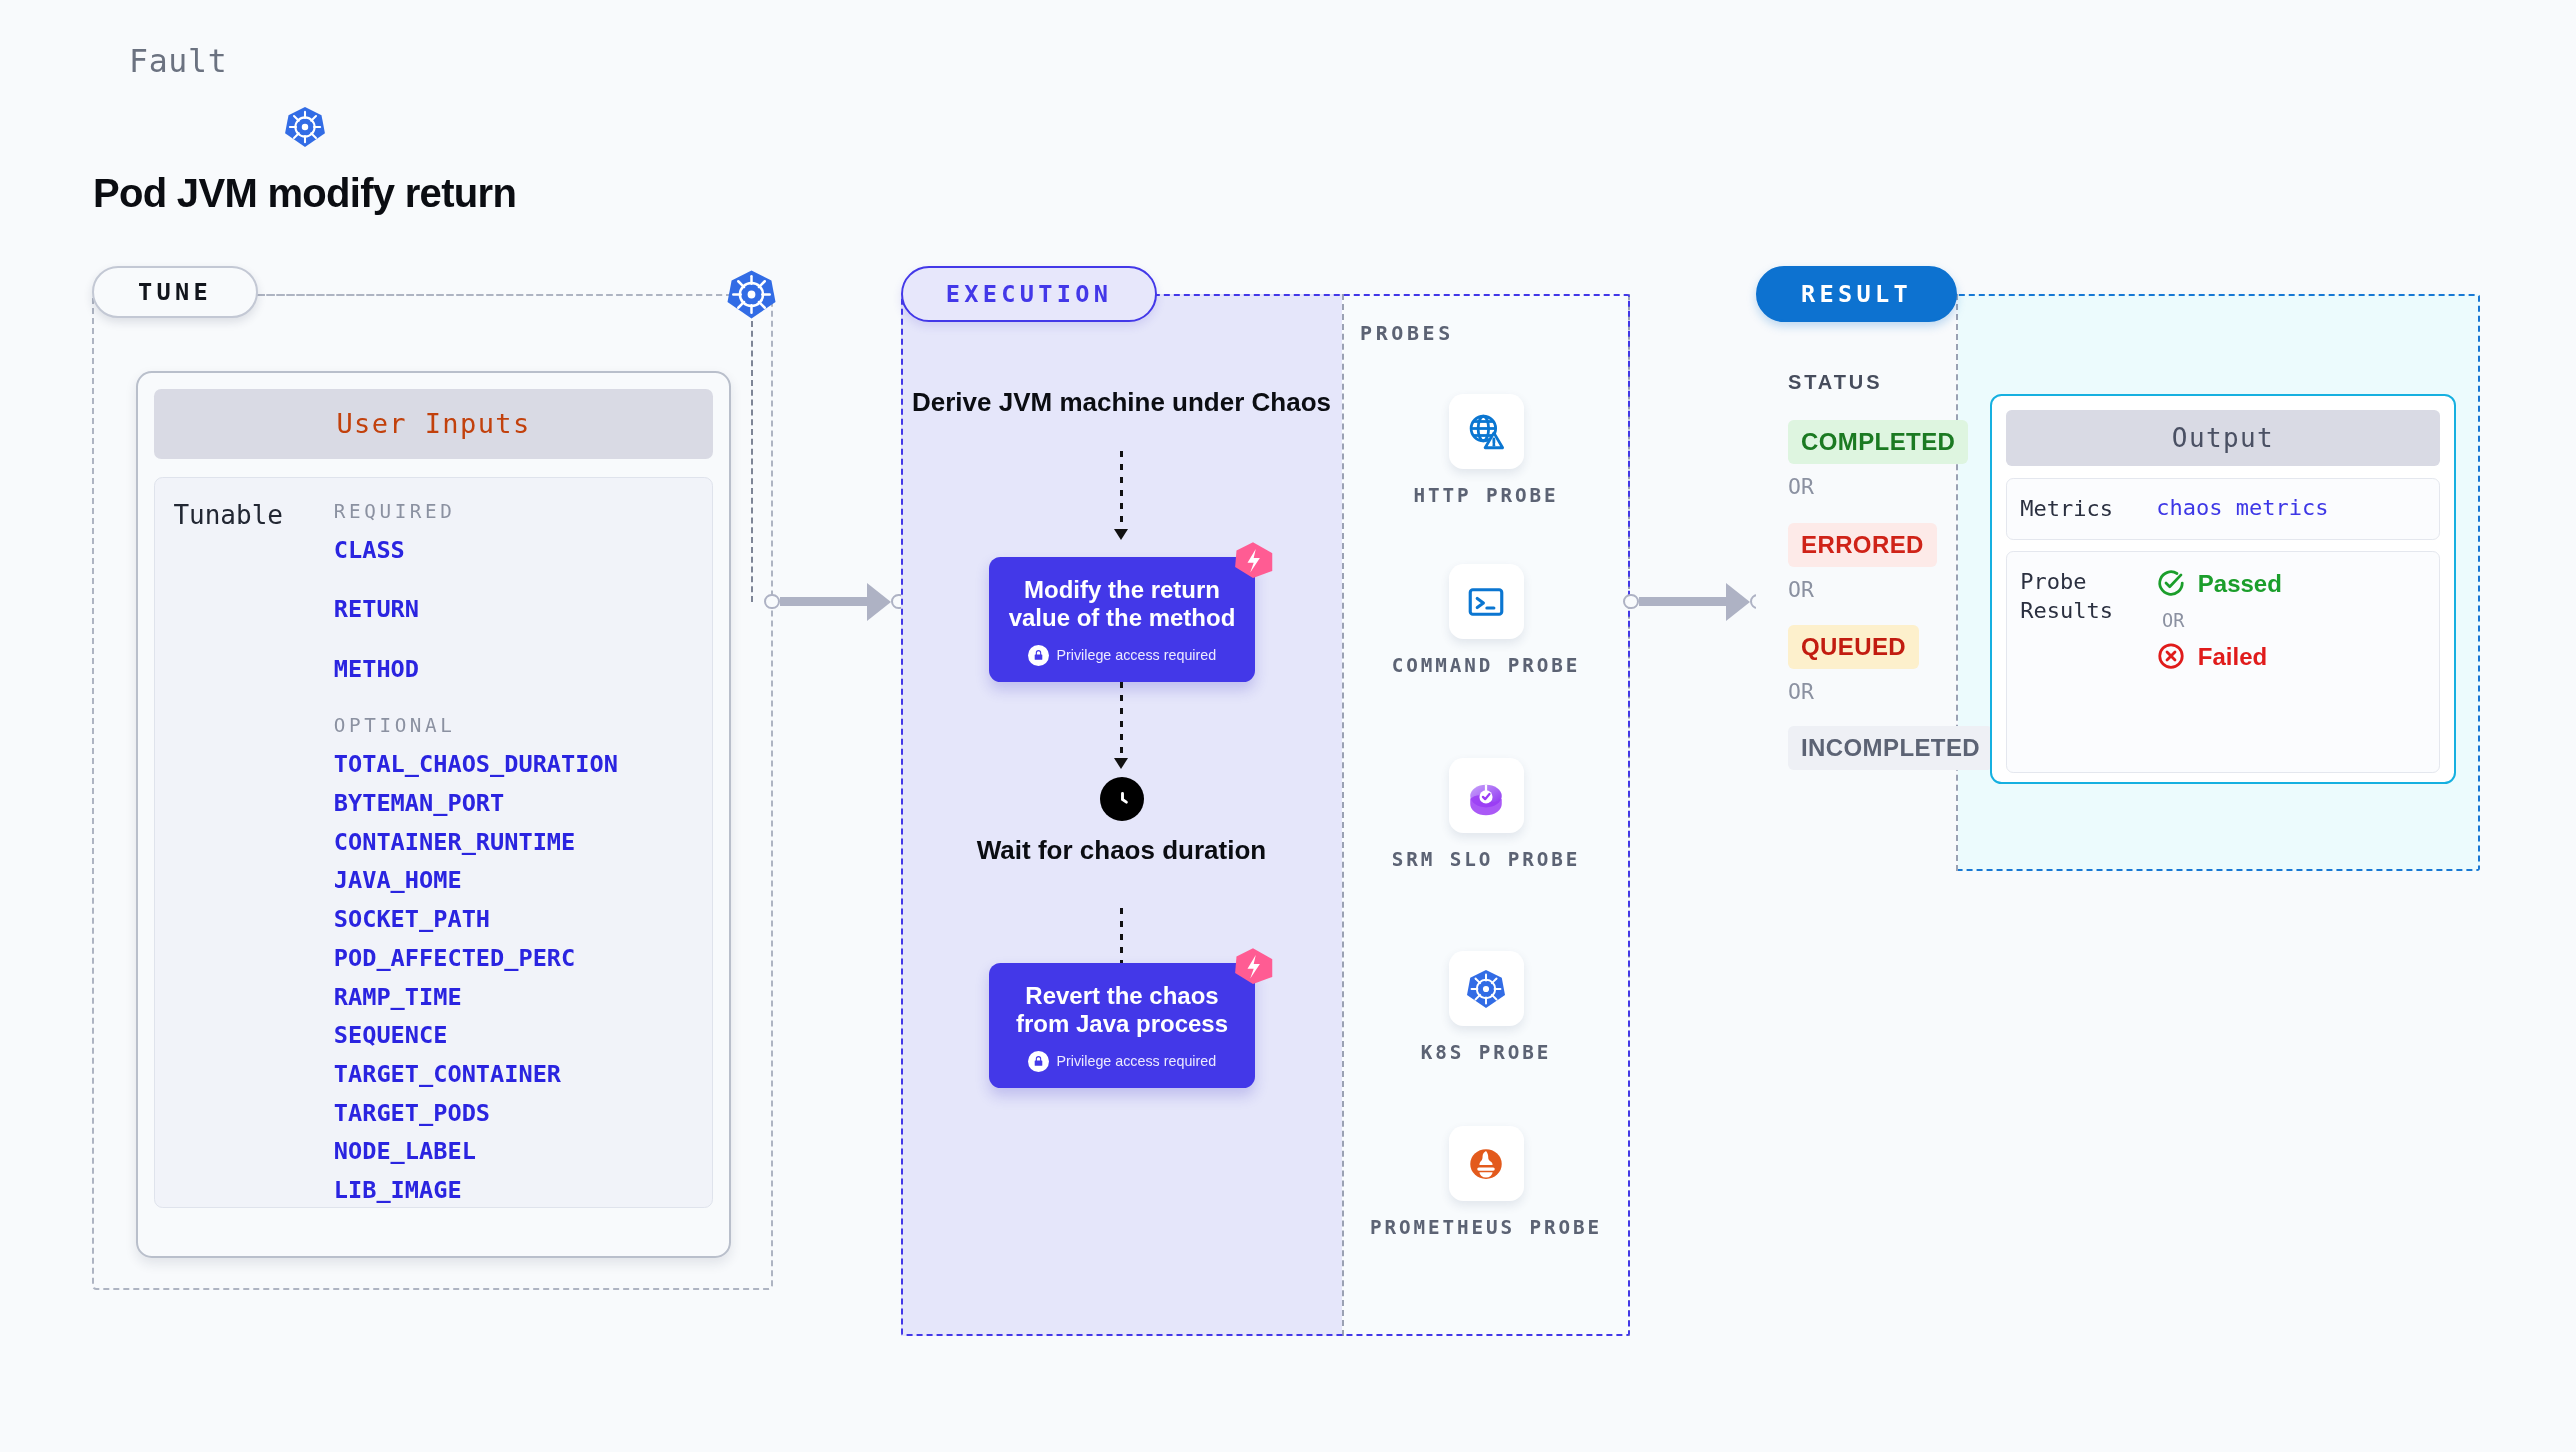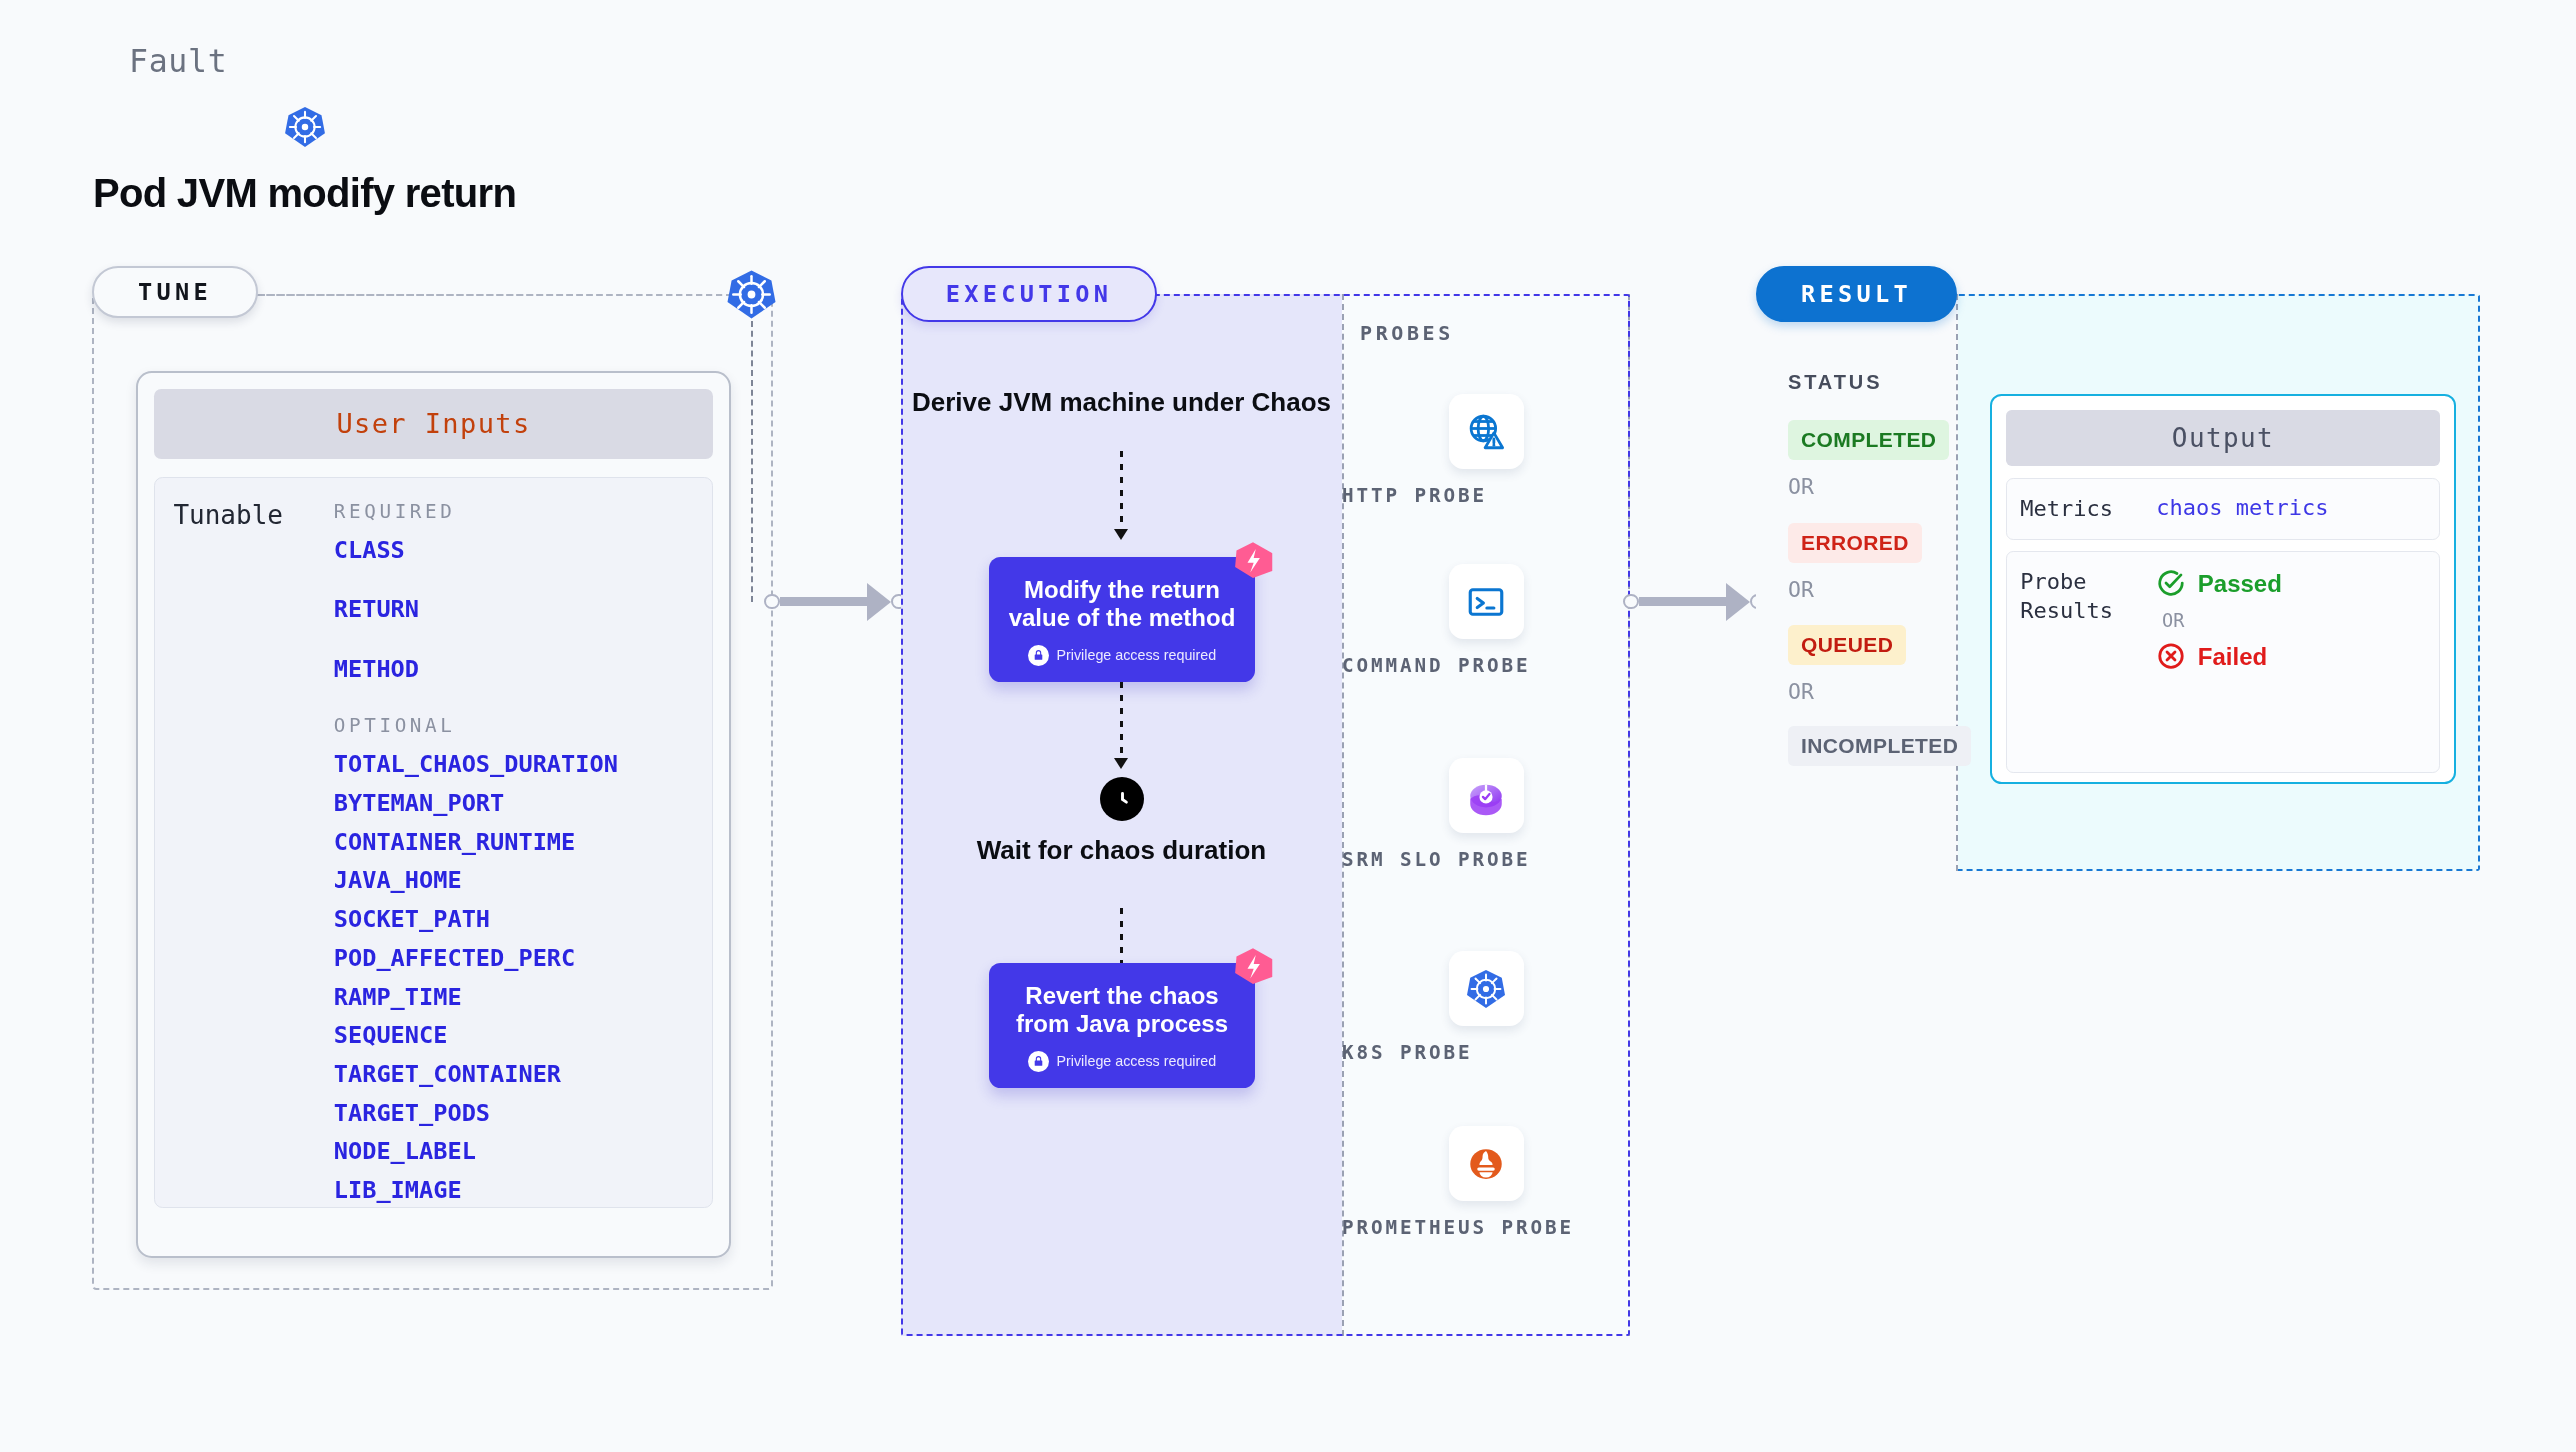--- a/index.html
+++ b/index.html
@@ -136,21 +136,21 @@
     display:flex;align-items:center;justify-content:center;
   }
   .chaos-ribbon{position:absolute;right:-20px;top:-18.6px;width:44px;height:44px;}
 
   #clock-icon{
     position:absolute;width:44px;height:44px;border-radius:50%;background:#000;
     display:flex;align-items:center;justify-content:center;
   }
 
   
-  .probe-item{position:absolute;width:288px;text-align:left;}
+  .probe-item{position:absolute;width:288px;text-align:center;}
   .probe-tile{
     width:75px;height:75px;margin:0 auto;background:#fff;border-radius:14.3px;
     box-shadow:0 4.3px 10px rgba(40,60,100,.10);
     display:flex;align-items:center;justify-content:center;
   }
   .probe-label{
     margin-top:14.3px;
     font-family:"DejaVu Sans Mono","Liberation Mono",monospace;
     font-size:19.3px;color:#5c6374;letter-spacing:2.9px;font-weight:bold;line-height:1.35;
   }
@@ -163,21 +163,21 @@
   #status-panel{
     left:1756px;top:294px;width:202px;height:577px;
     background:#f8fafc;border-right:2.1px dashed #9aa1b3;box-sizing:border-box;
   }
   #status-head{
     position:absolute;left:1788px;top:371px;
     font-size:20px;font-weight:bold;color:#464c5c;letter-spacing:2.9px;
   }
   .status-badge{
     position:absolute;left:1788px;border-radius:5.7px;
-    padding:7.9px 13px;font-size:21px;font-weight:bold;letter-spacing:0.4px;
+    padding:7.9px 13px;font-size:24px;font-weight:bold;letter-spacing:0.4px;
   }
   .or-text{
     position:absolute;left:1788px;font-size:21.5px;color:#8b91a1;
     font-family:"DejaVu Sans Mono","Liberation Mono",monospace;
   }
 
   #output-card{
     position:absolute;left:1990px;top:394px;width:466px;height:390px;
     background:#fff;border:2.9px solid #16b0e0;border-radius:11.5px;
     box-sizing:border-box;padding:14.3px;

